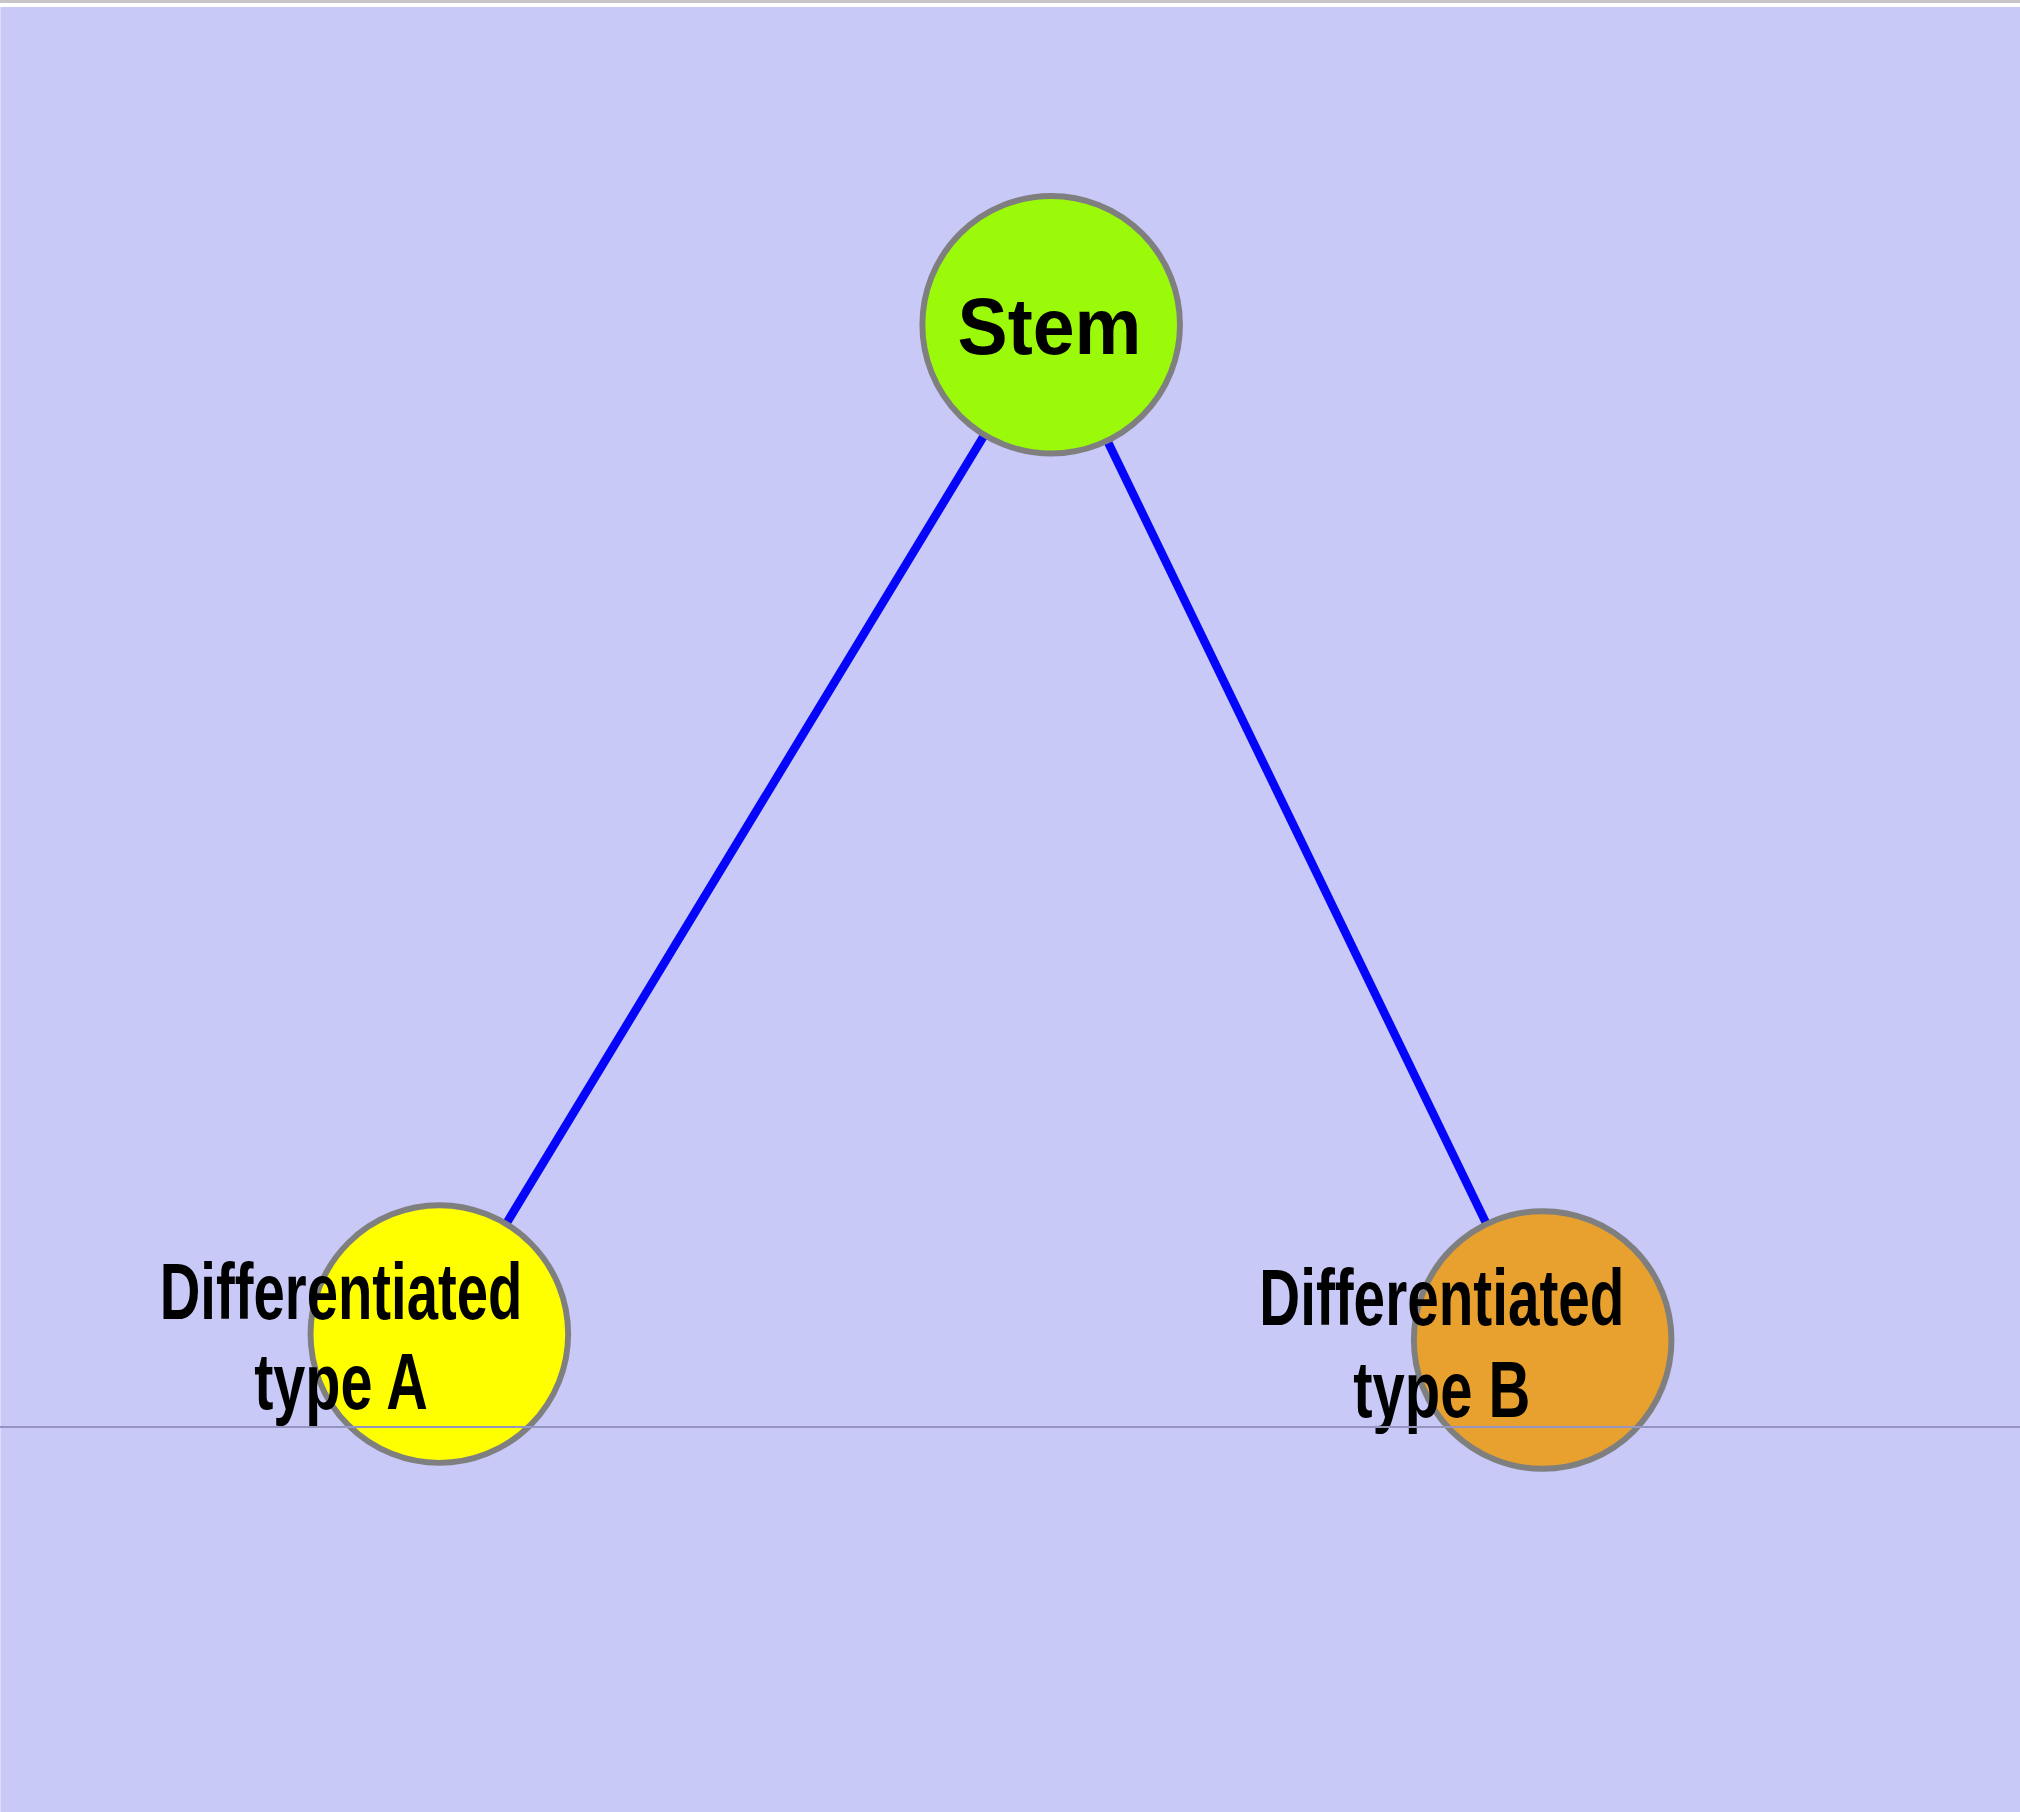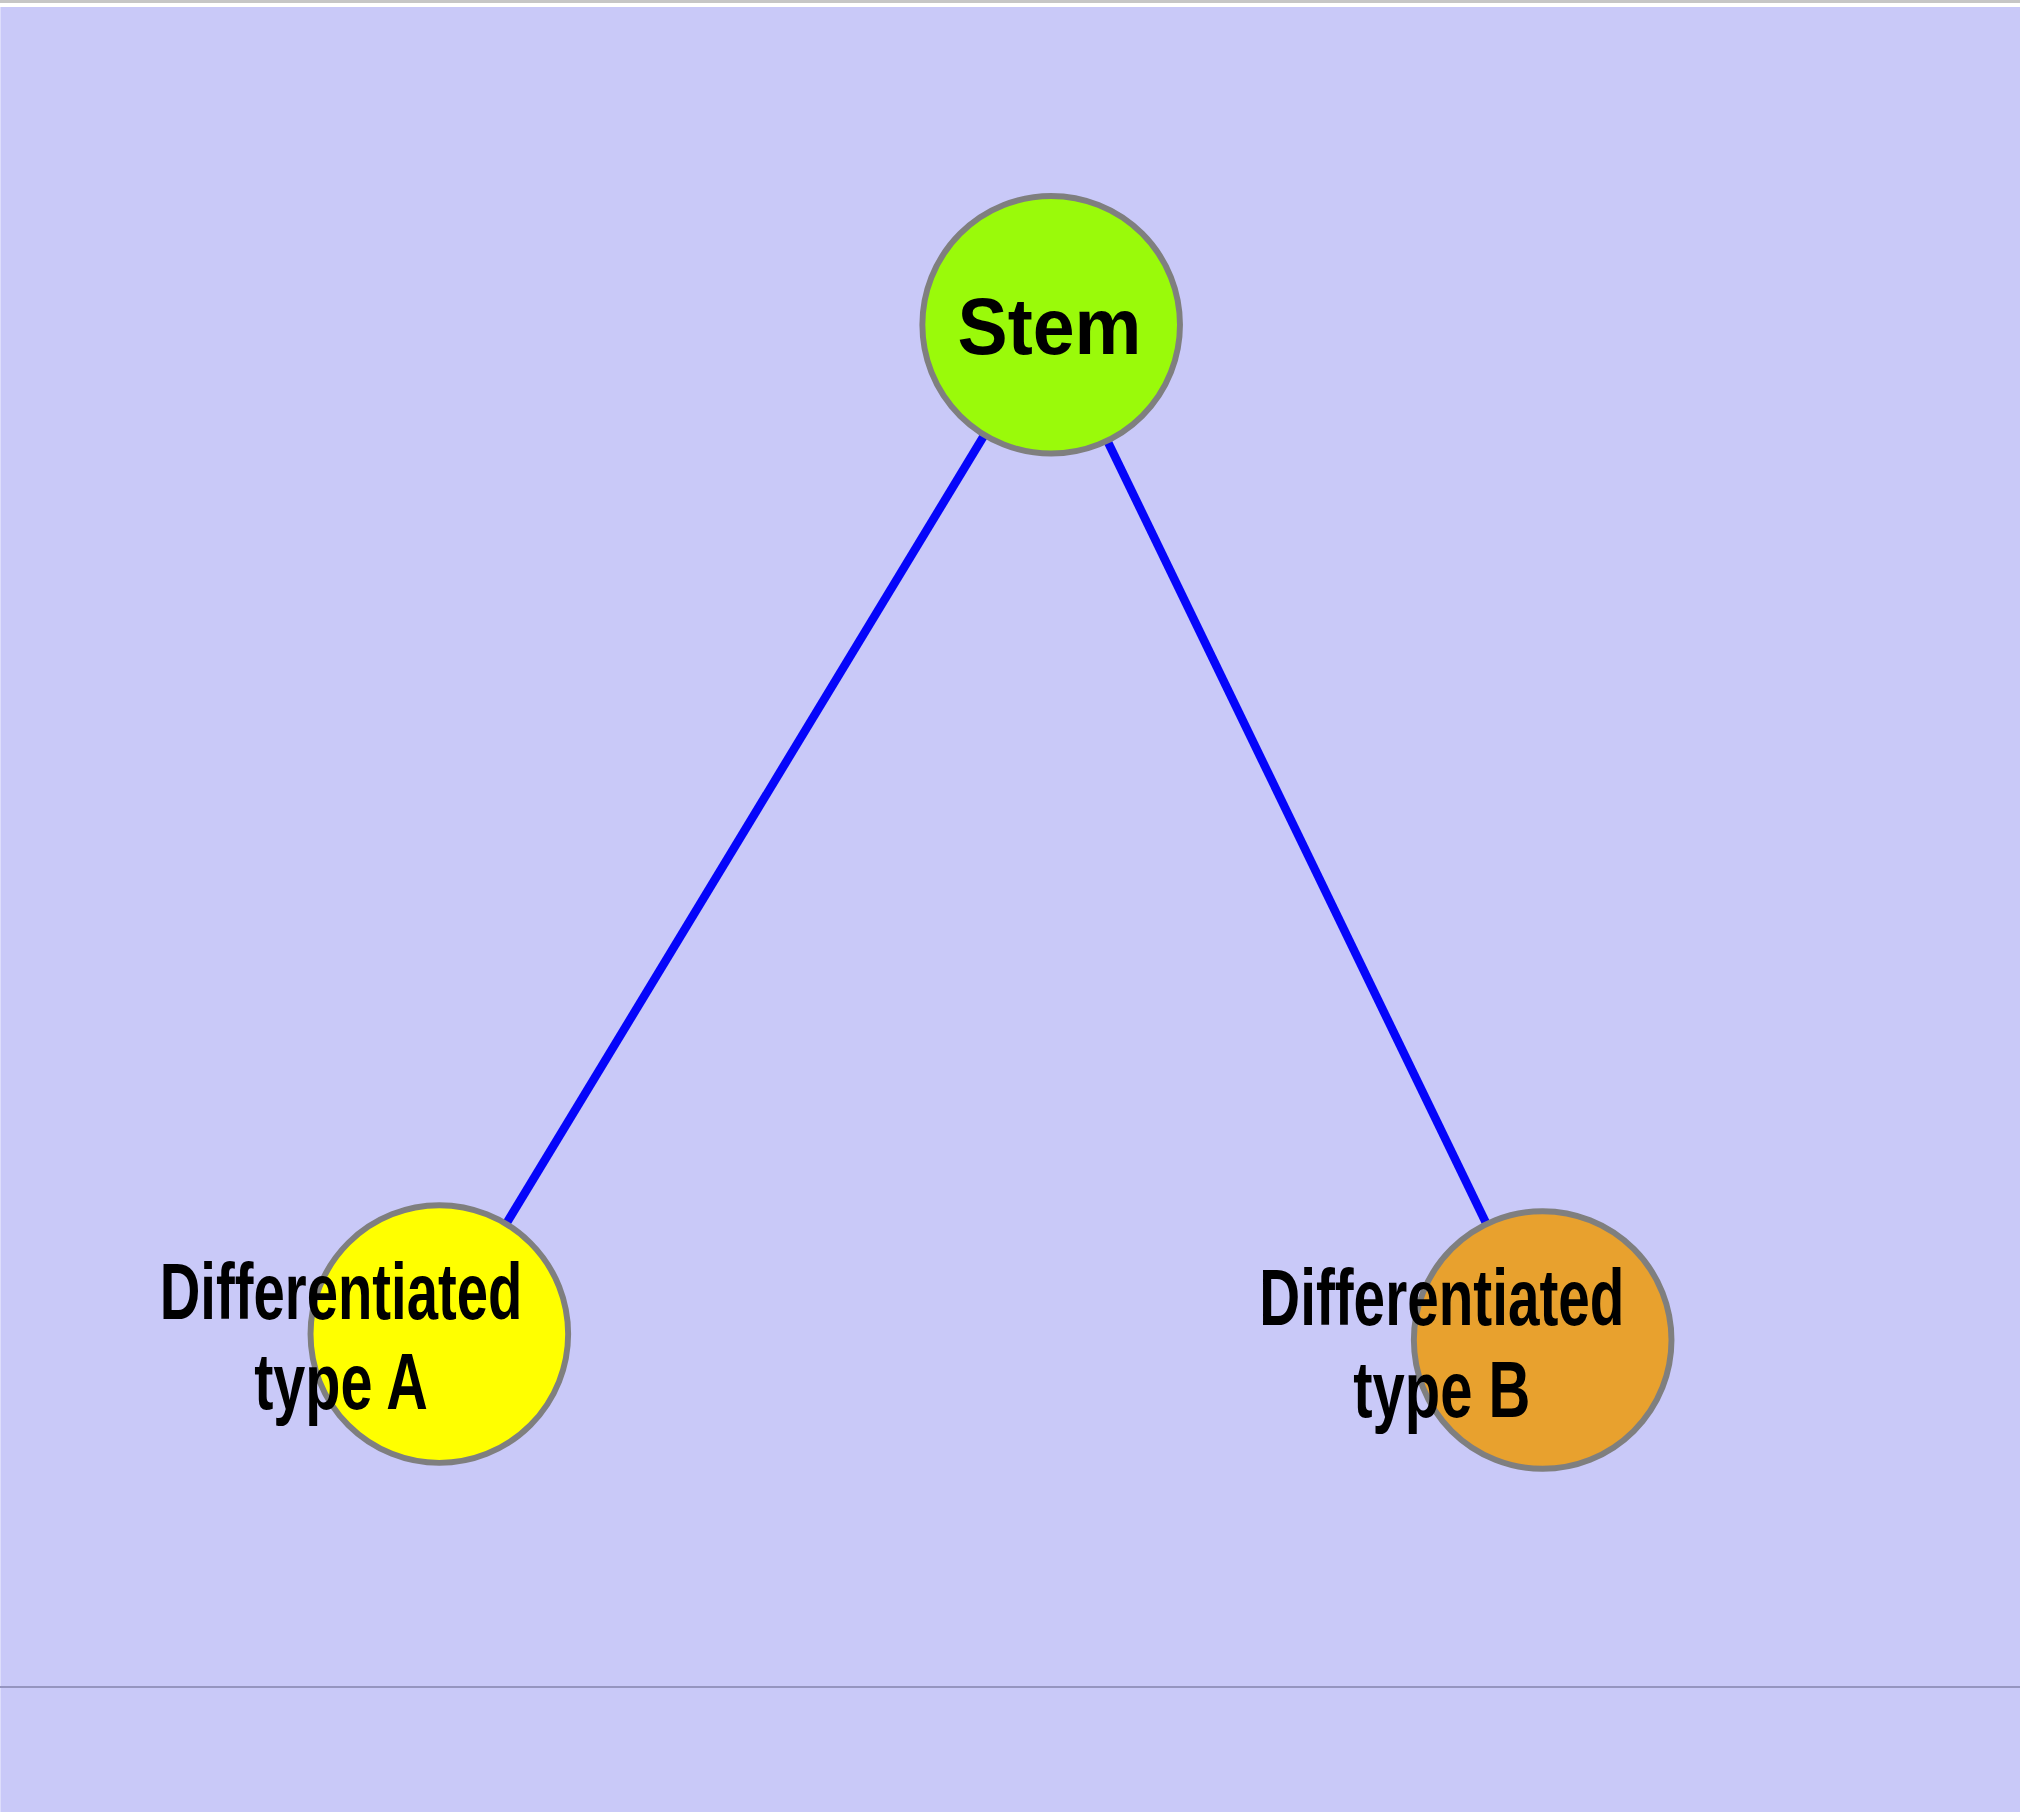--- a/index.html
+++ b/index.html
@@ -7,21 +7,21 @@
     padding: 0;
     width: 2021px;
     height: 1812px;
     background: #ffffff;
     overflow: hidden;
     font-family: "Liberation Sans", "DejaVu Sans", sans-serif;
   }
   .frame {
     position: relative;
     width: 2021px;
-    height: 1688px;
+    height: 1428px;
   }
   .top-edge-line {
     position: absolute;
     top: 0; left: 0; right: 0;
     height: 2.5px;
     background: #c6c6c6;
   }
   .bottom-edge-line {
     position: absolute;
     bottom: 0; left: 0; right: 0;

